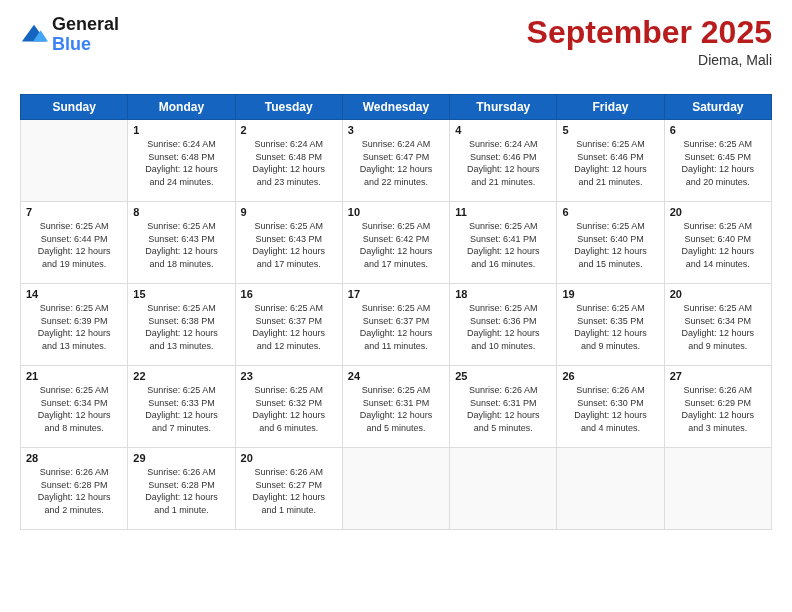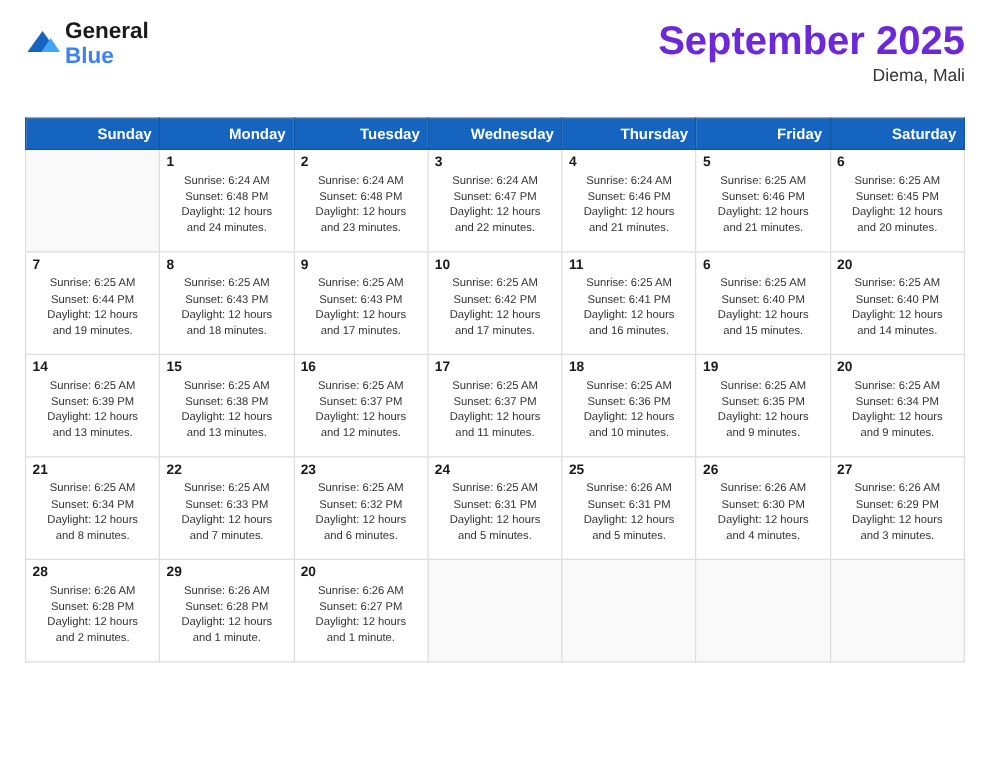--- a/index.html
+++ b/index.html
@@ -39,40 +39,40 @@
     .logo-icon {
       width: 28px;
       height: 28px;
     }
     .title-block {
       text-align: right;
     }
     .month-title {
       font-size: 32px;
       font-weight: bold;
-      color: #6d28d9;
+      color: #b91c1c;
       line-height: 1.1;
     }
     .location {
       font-size: 14px;
       color: #333;
       margin-top: 2px;
     }
     .calendar {
       width: 100%;
       border-collapse: collapse;
       border: 1px solid #ccc;
     }
     .calendar th {
       background: #1565c0;
       color: #fff;
       font-size: 12px;
       font-weight: bold;
       padding: 5px 6px;
-      text-align: right;
+      text-align: center;
       border: 1px solid #1255a0;
     }
     .calendar td {
       width: 14.28%;
       vertical-align: top;
       padding: 4px 5px;
       border: 1px solid #ddd;
       font-size: 9.5px;
       color: #333;
       height: 82px;

